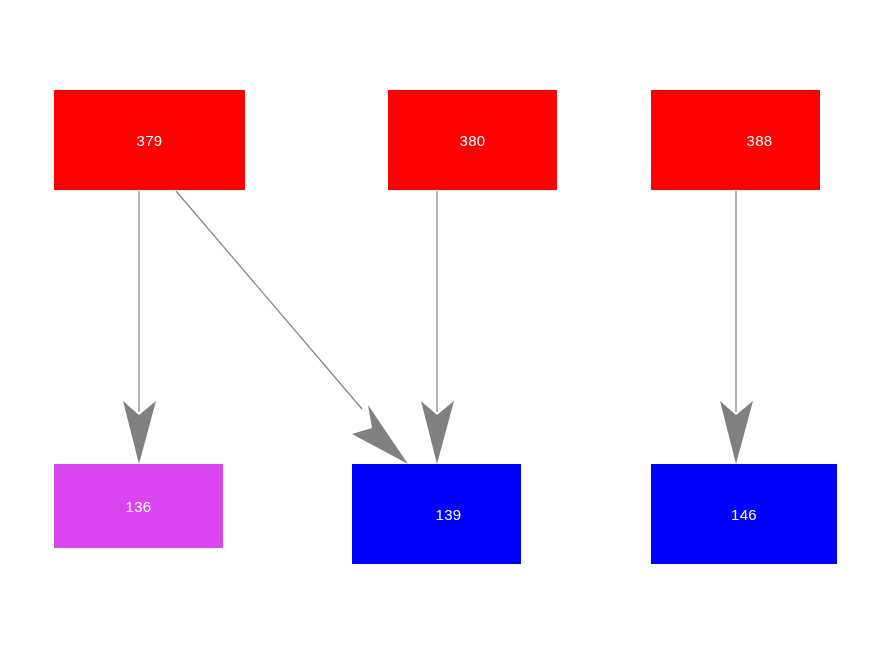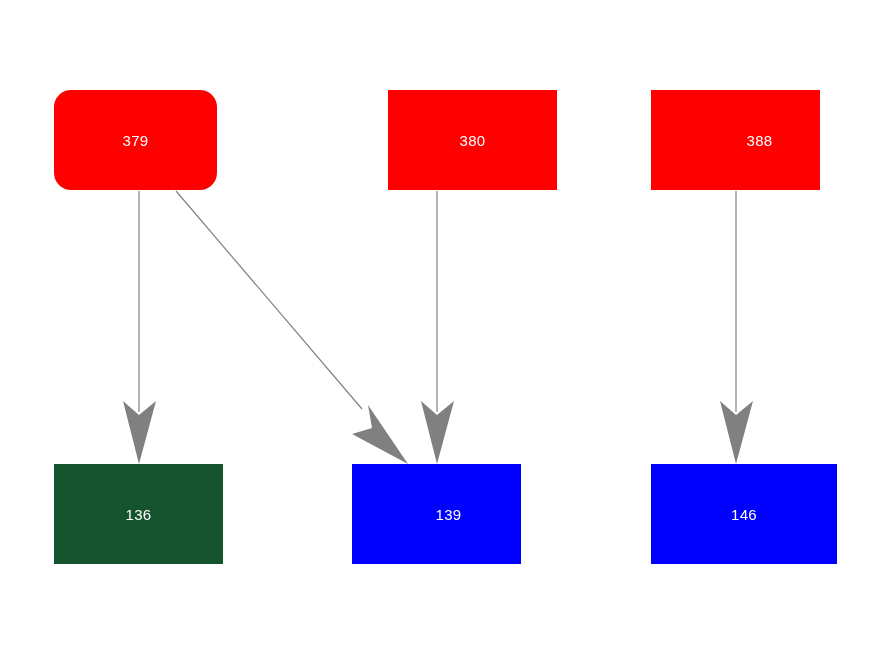--- a/index.html
+++ b/index.html
@@ -59,33 +59,33 @@
     <line x1="437" y1="191" x2="437" y2="412" stroke="#808080" stroke-width="1.2"></line>
     <path d="M 437 464 L 421 401 L 437 415 L 454 401 Z" fill="#808080"></path>
   </g>
 
   <g>
     <line x1="736" y1="191" x2="736" y2="412" stroke="#808080" stroke-width="1.2"></line>
     <path d="M 736 464 L 720 401 L 736 415 L 753 401 Z" fill="#808080"></path>
   </g>
 </svg>
 
-<div class="node-rect" style="left:54px; top:90px; width:163px; height:100px; background:#ff0000;border-radius:17px;">
+<div class="node-rect" style="left:54px; top:90px; width:191px; height:100px; background:#ff0000;">
   <span class="node-label">379</span>
 </div>
 
 <div class="node-rect" style="left:352px; top:90px; width:169px; height:100px; background:#ff0000;margin-left:36px;">
   <span class="node-label">380</span>
 </div>
 
 <div class="node-rect" style="left:651px; top:90px; width:169px; height:100px; background:#ff0000;padding-left:48px;">
   <span class="node-label">388</span>
 </div>
 
-<div class="node-rect" style="left:54px; top:464px; width:169px; height:100px; background:#14532d;">
+<div class="node-rect" style="left:54px; top:464px; width:169px; height:84px; background:#d946ef;">
   <span class="node-label">136</span>
 </div>
 
 <div class="node-rect" style="left:352px; top:464px; width:169px; height:100px; background:#0000ff;padding-left:24px;">
   <span class="node-label">139</span>
 </div>
 
 <div class="node-rect" style="left:651px; top:464px; width:186px; height:100px; background:#0000ff;">
   <span class="node-label">146</span>
 </div>

